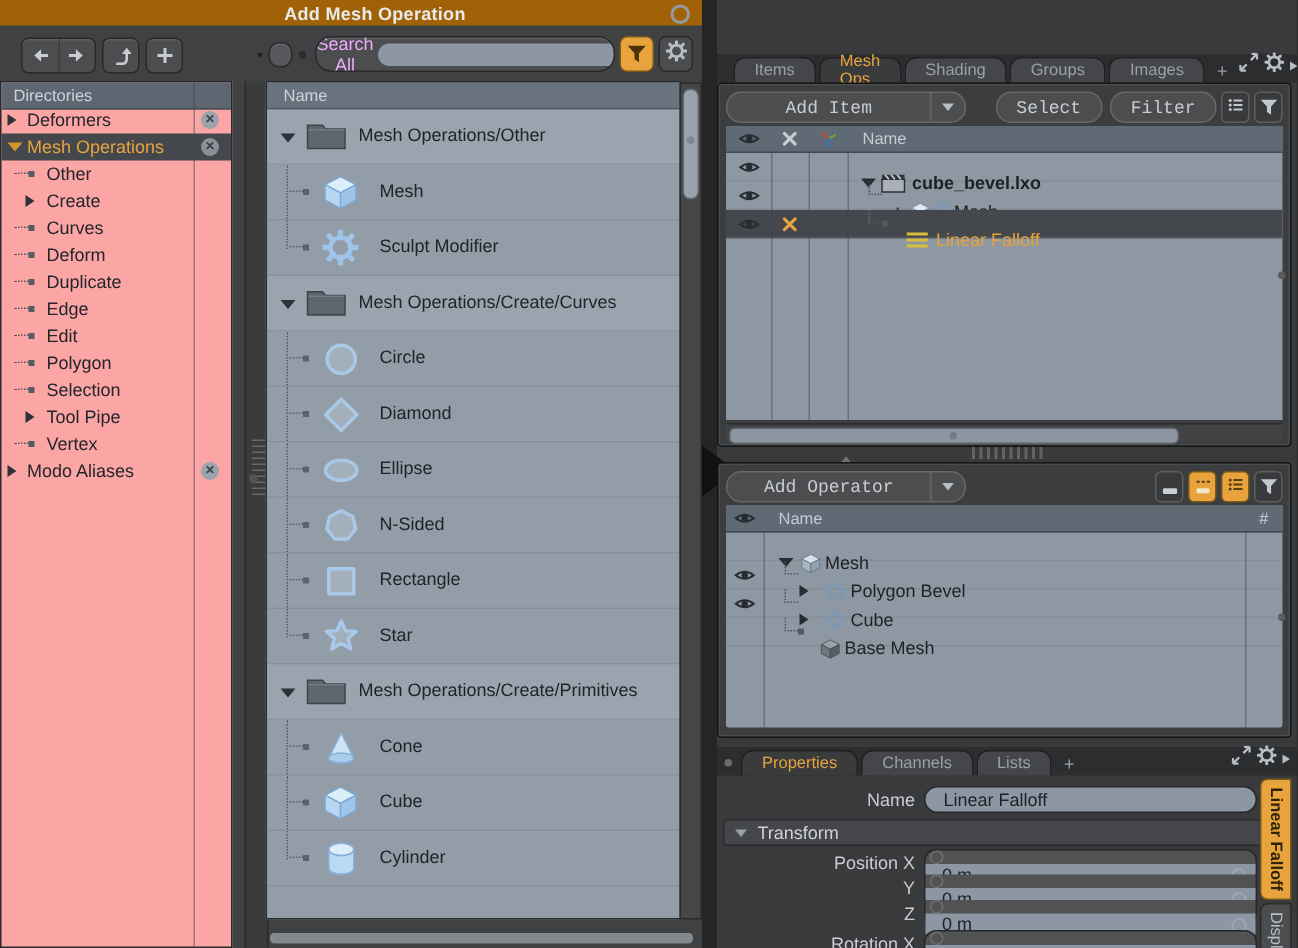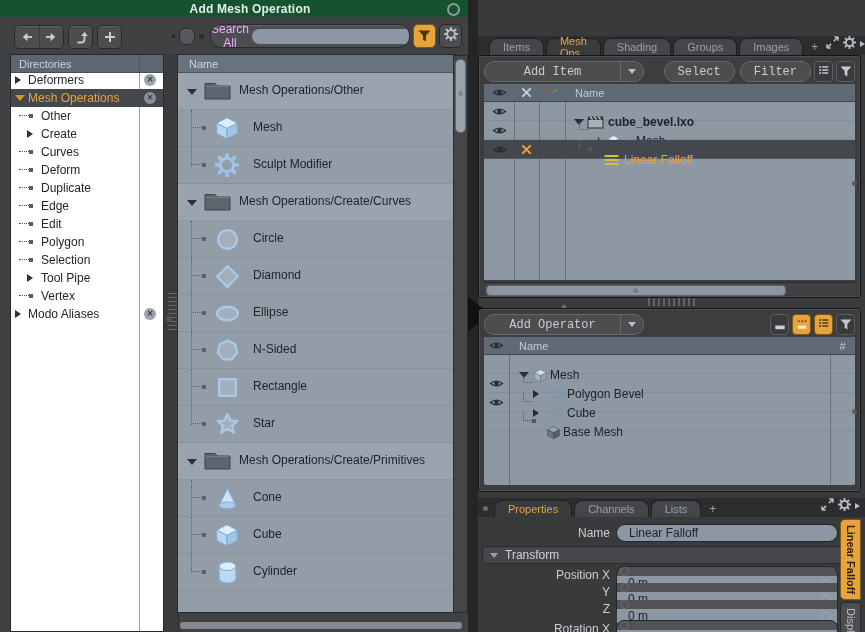--- a/index.html
+++ b/index.html
@@ -1,20 +1,20 @@
 <!DOCTYPE html>
 <html><head>
 <meta charset="utf-8">
 <style>
   html,body{margin:0;padding:0;background:#222;}
   #root{position:relative;width:865px;height:632px;background:#393a3c;overflow:hidden;
         font-family:"Liberation Sans",sans-serif;cursor:default;user-select:none;}
   
   #dialog{position:absolute;left:0;top:0;width:468px;height:632px;background:#3f4143;}
-  .titlebar{position:absolute;left:0;top:0;right:0;height:17px;background:#14532d;
+  .titlebar{position:absolute;left:0;top:0;right:0;height:17px;background:#a16207;
             display:flex;align-items:center;justify-content:center;padding-left:32px;}
   .titlebar .title{color:#e9eaeb;font-size:12px;font-weight:700;letter-spacing:.2px;}
   .title-circle{position:absolute;right:8px;top:3px;width:9px;height:9px;border:2px solid #959aa0;border-radius:50%;}
   .navgroup{position:absolute;top:25px;left:14px;display:flex;gap:4px;}
   .navbtn{height:22px;background:#4b4d4f;border:1px solid #28292b;border-radius:5px;
           display:flex;align-items:center;justify-content:center;box-shadow:inset 0 1px 0 #5e6062;}
   .navbtn.pair{width:48px;}
   .navbtn.pair .half{flex:1;display:flex;align-items:center;justify-content:center;height:100%;}
   .navbtn.pair .half+.half{border-left:1px solid #3a3b3d;}
   .navbtn.single{width:23px;}
@@ -26,21 +26,21 @@
              display:flex;align-items:center;box-shadow:inset 0 1px 0 #5e6062;overflow:hidden;}
   .searchbox .slabel{width:70px;text-align:center;color:#f0abfc;font-size:12px;}
   .searchbox input{flex:1;height:15px;margin:0 3px;background:#8d97a3;border:none;border-radius:8px;
                    font-size:12px;color:#1d2126;padding:0 6px;outline:none;font-family:"Liberation Sans",sans-serif;}
   .tri-dn-sm{width:0;height:0;border:4px solid transparent;border-top:5px solid #b9bec4;margin-top:4px;}
   .filterbtn{width:21px;height:22px;margin-left:3px;background:#e8a33c;border:1px solid #7a5a1c;border-radius:5px;
              display:flex;align-items:center;justify-content:center;}
   .gearbtn{width:21px;height:22px;margin-left:3px;background:#4b4d4f;border:1px solid #28292b;border-radius:5px;
            display:flex;align-items:center;justify-content:center;}
   
-  #dir-panel{position:absolute;left:10px;top:54px;width:153px;bottom:0;background:#ffffff;border:1px solid #28292b;}
+  #dir-panel{position:absolute;left:0;top:54px;width:153px;bottom:0;background:#fca5a5;border:1px solid #28292b;}
   .phead{height:17px;background:#5d6671;color:#ccd3db;font-size:11px;display:flex;align-items:center;
          padding-left:8px;border-bottom:1px solid #454d56;}
   #dir-col-line{position:absolute;left:128px;top:0;bottom:0;width:1px;background:rgba(62,70,80,.5);}
   #dir-tree{position:absolute;left:0;top:16px;right:0;}
   .dir-row{position:relative;height:18px;display:flex;align-items:center;font-size:12px;color:#22262b;}
   .dir-row.sel{background:#44484d;color:#e8a33c;}
   .dir-row.muted{color:#61676f;}
   .tri{width:0;height:0;display:inline-block;}
   .tri.right{border:4px solid transparent;border-left:6px solid #2d3238;}
   .tri.down{border:5px solid transparent;border-top:6px solid #2d3238;margin-top:5px;}

